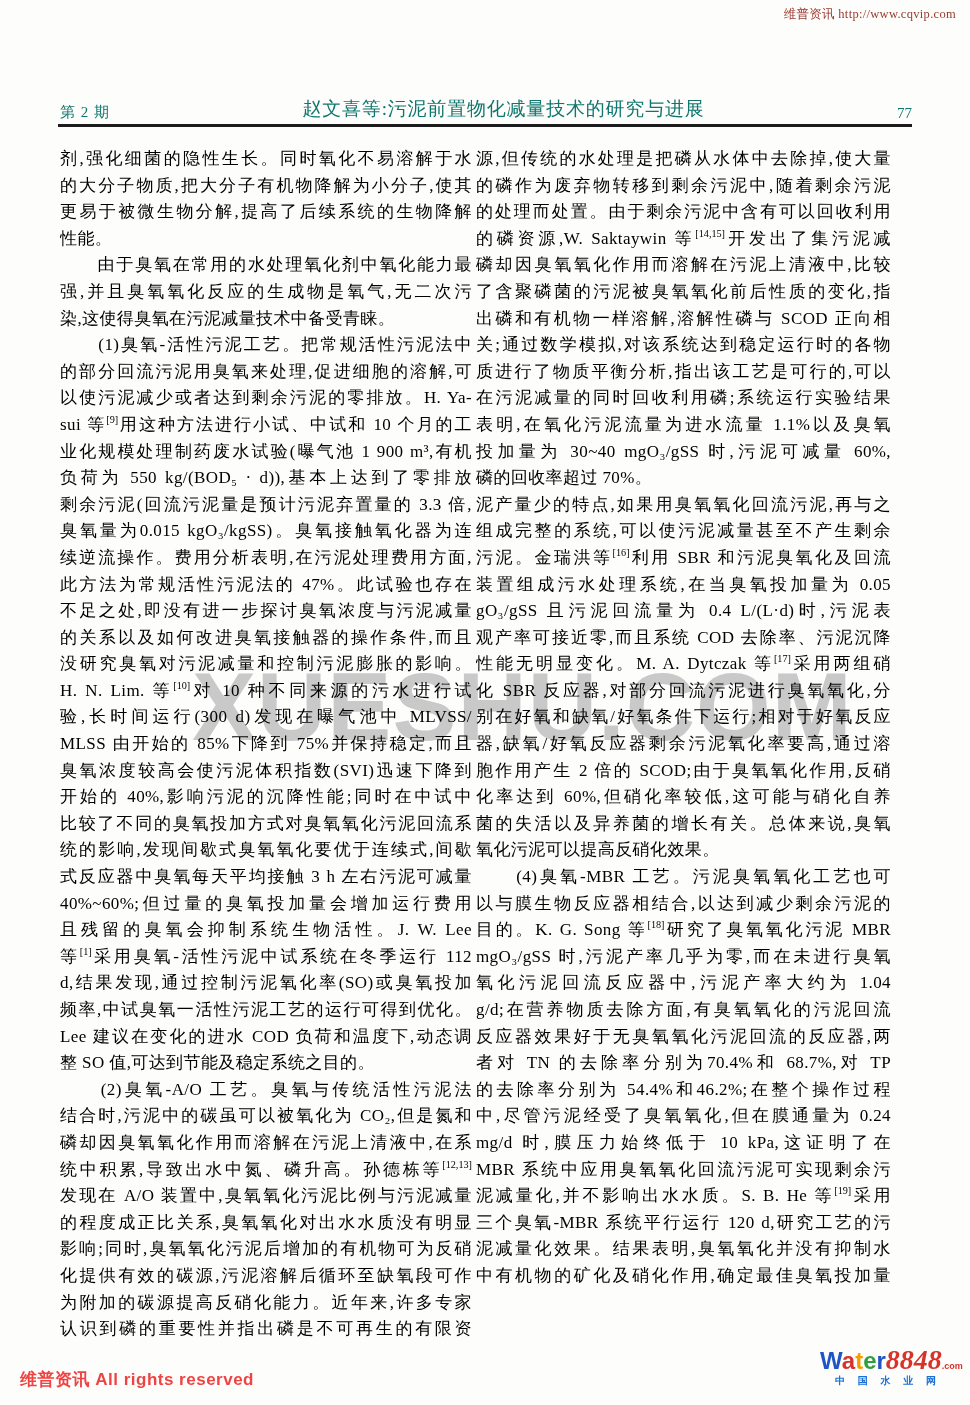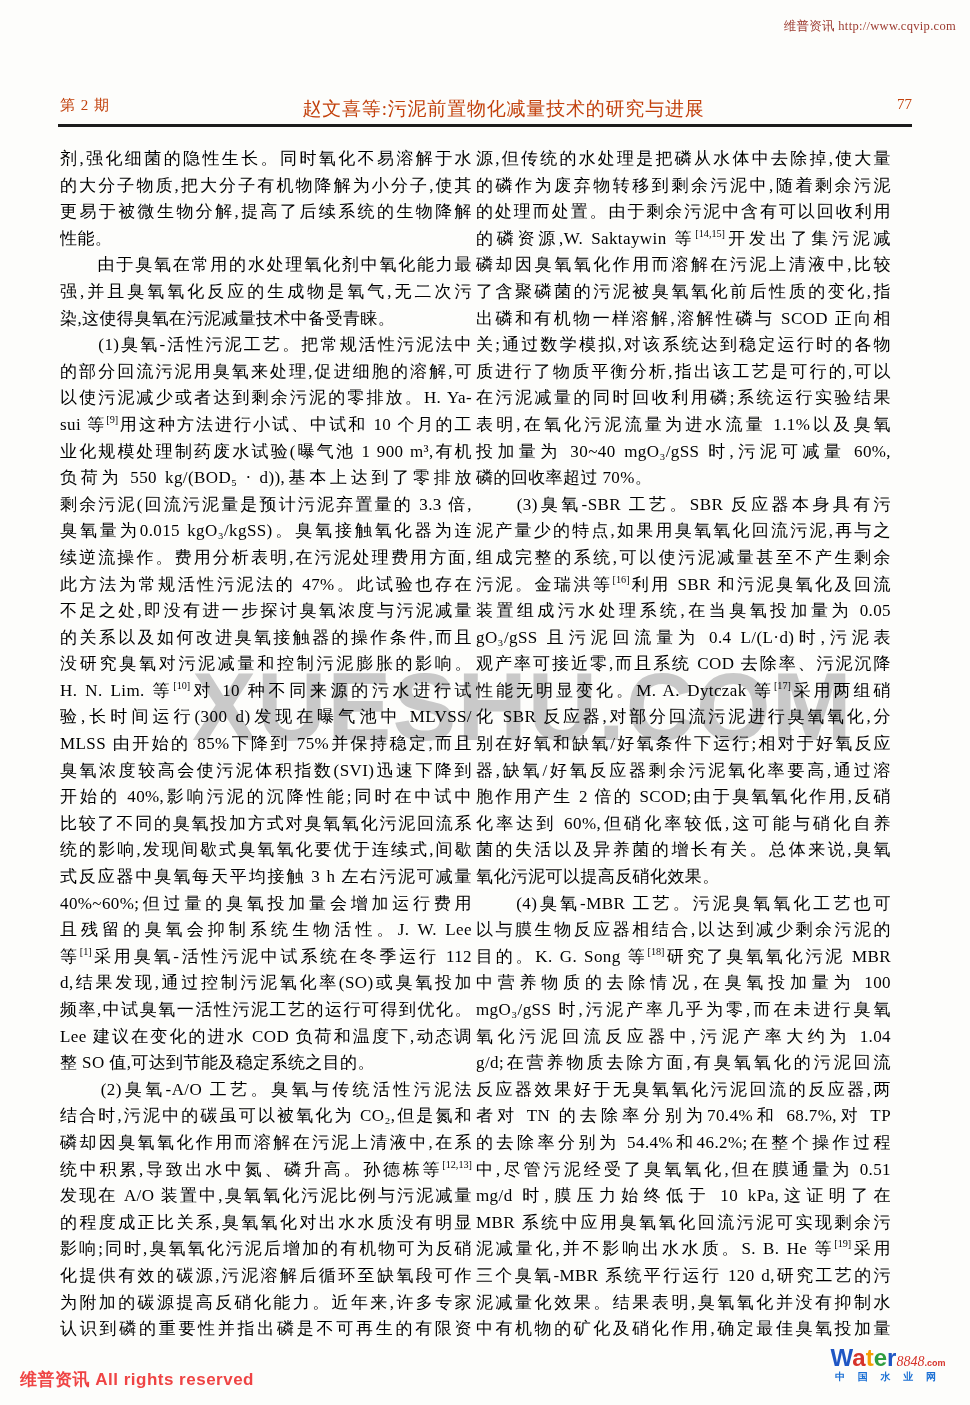--- a/index.html
+++ b/index.html
@@ -2,26 +2,26 @@
 <html><head>
 <meta charset="utf-8">
 <style>
   html,body{margin:0;padding:0;}
   body{
     width:970px;height:1405px;position:relative;background:#f4f4f2;
     font-family:"Liberation Serif","DejaVu Serif",serif;
   }
   .page{position:absolute;inset:0;background:#fdfdfb;overflow:hidden;}
   .cqvip{
-    position:absolute;top:18px;right:14px;font-size:12.5px;letter-spacing:0.3px;
+    position:absolute;top:6px;right:14px;font-size:12.5px;letter-spacing:0.3px;
     font-family:"Liberation Serif","DejaVu Serif",serif;z-index:3;
   }
   .pheader{
     position:absolute;top:96px;left:60px;right:58px;display:flex;
-    justify-content:space-between;align-items:flex-start;font-size:15px;color:#c2410c;z-index:2;gap:48px;
+    justify-content:space-between;align-items:flex-end;font-size:15px;color:#0f766e;z-index:2;gap:48px;
   }
   .pheader .issue{letter-spacing:1px;}
   .pheader .ptitle{font-weight:normal;letter-spacing:0.8px;font-size:19px;}
   .pheader .pnum{font-size:15px;}
   .rule{position:absolute;top:124px;left:58px;right:58px;height:3px;background:#1c1c1c;z-index:2;}
   .watermark{
     position:absolute;top:652px;left:192px;z-index:0;
     font-family:"Liberation Sans","DejaVu Sans",sans-serif;
     font-size:96px;font-weight:bold;letter-spacing:1px;user-select:none;
   }
@@ -39,21 +39,21 @@
     font-family:"Liberation Sans","DejaVu Sans",sans-serif;letter-spacing:0.5px;
   }
   .logo{position:absolute;right:14px;top:1346px;width:136px;z-index:2;text-align:center;line-height:1;}
   .logo-top{white-space:nowrap;}
   .logo-word span{
     font-family:"Liberation Sans","DejaVu Sans",sans-serif;
     font-weight:bold;font-size:24px;letter-spacing:0;
   }
   .logo-num{
     font-family:"Liberation Serif","DejaVu Serif",serif;
-    font-style:italic;font-weight:normal;font-size:14px;
+    font-style:italic;font-weight:bold;font-size:28px;
   }
   .logo-tld{font-size:9px;font-weight:bold;font-family:"Liberation Sans",sans-serif;}
   .logo-sub{
     margin-top:2px;font-weight:bold;font-size:10px;letter-spacing:5px;
     font-family:"Liberation Sans","DejaVu Sans",sans-serif;
   }
 </style>
 </head>
 <body>
 
@@ -137,48 +137,46 @@
         <div class="line">了含聚磷菌的污泥被臭氧氧化前后性质的变化,指</div>
         <div class="line">出磷和有机物一样溶解,溶解性磷与 SCOD 正向相</div>
         <div class="line">关;通过数学模拟,对该系统达到稳定运行时的各物</div>
         <div class="line">质进行了物质平衡分析,指出该工艺是可行的,可以</div>
         <div class="line">在污泥减量的同时回收利用磷;系统运行实验结果</div>
         <div class="line">表明,在氧化污泥流量为进水流量 1.1%以及臭氧</div>
         <div class="line">投加量为 30~40 mgO₃/gSS 时,污泥可减量 60%,</div>
         <div class="line line-end">磷的回收率超过 70%。</div>
       </div>
       <div>
-        <div class="line">　　(3)臭氧-SBR 工艺。SBR 反应器本身具有污</div>
         <div class="line">泥产量少的特点,如果用臭氧氧化回流污泥,再与之</div>
         <div class="line">组成完整的系统,可以使污泥减量甚至不产生剩余</div>
         <div class="line">污泥。金瑞洪等<sup>[16]</sup>利用 SBR 和污泥臭氧化及回流</div>
         <div class="line">装置组成污水处理系统,在当臭氧投加量为 0.05</div>
         <div class="line">gO₃/gSS 且污泥回流量为 0.4 L/(L·d)时,污泥表</div>
         <div class="line">观产率可接近零,而且系统 COD 去除率、污泥沉降</div>
         <div class="line">性能无明显变化。M. A. Dytczak 等<sup>[17]</sup>采用两组硝</div>
         <div class="line">化 SBR 反应器,对部分回流污泥进行臭氧氧化,分</div>
         <div class="line">别在好氧和缺氧/好氧条件下运行;相对于好氧反应</div>
         <div class="line">器,缺氧/好氧反应器剩余污泥氧化率要高,通过溶</div>
         <div class="line">胞作用产生 2 倍的 SCOD;由于臭氧氧化作用,反硝</div>
         <div class="line">化率达到 60%,但硝化率较低,这可能与硝化自养</div>
         <div class="line">菌的失活以及异养菌的增长有关。总体来说,臭氧</div>
         <div class="line line-end">氧化污泥可以提高反硝化效果。</div>
       </div>
       <div>
         <div class="line">　　(4)臭氧-MBR 工艺。污泥臭氧氧化工艺也可</div>
         <div class="line">以与膜生物反应器相结合,以达到减少剩余污泥的</div>
         <div class="line">目的。K. G. Song 等<sup>[18]</sup>研究了臭氧氧化污泥 MBR</div>
-        <div class="line">中营养物质的去除情况,在臭氧投加量为 100</div>
         <div class="line">mgO₃/gSS 时,污泥产率几乎为零,而在未进行臭氧</div>
         <div class="line">氧化污泥回流反应器中,污泥产率大约为 1.04</div>
         <div class="line">g/d;在营养物质去除方面,有臭氧氧化的污泥回流</div>
         <div class="line">反应器效果好于无臭氧氧化污泥回流的反应器,两</div>
         <div class="line">者对 TN 的去除率分别为70.4%和 68.7%,对 TP</div>
         <div class="line">的去除率分别为 54.4%和46.2%;在整个操作过程</div>
-        <div class="line">中,尽管污泥经受了臭氧氧化,但在膜通量为 0.51</div>
+        <div class="line">中,尽管污泥经受了臭氧氧化,但在膜通量为 0.24</div>
         <div class="line">mg/d 时,膜压力始终低于 10 kPa,这证明了在</div>
         <div class="line">MBR 系统中应用臭氧氧化回流污泥可实现剩余污</div>
         <div class="line">泥减量化,并不影响出水水质。S. B. He 等<sup>[19]</sup>采用</div>
         <div class="line">三个臭氧-MBR 系统平行运行 120 d,研究工艺的污</div>
         <div class="line">泥减量化效果。结果表明,臭氧氧化并没有抑制水</div>
         <div class="line">中有机物的矿化及硝化作用,确定最佳臭氧投加量</div>
       </div>
     </div>
 
   <div class="footer-copy" style="color: #ef4444; font-weight: bold;">维普资讯 All rights reserved</div>

